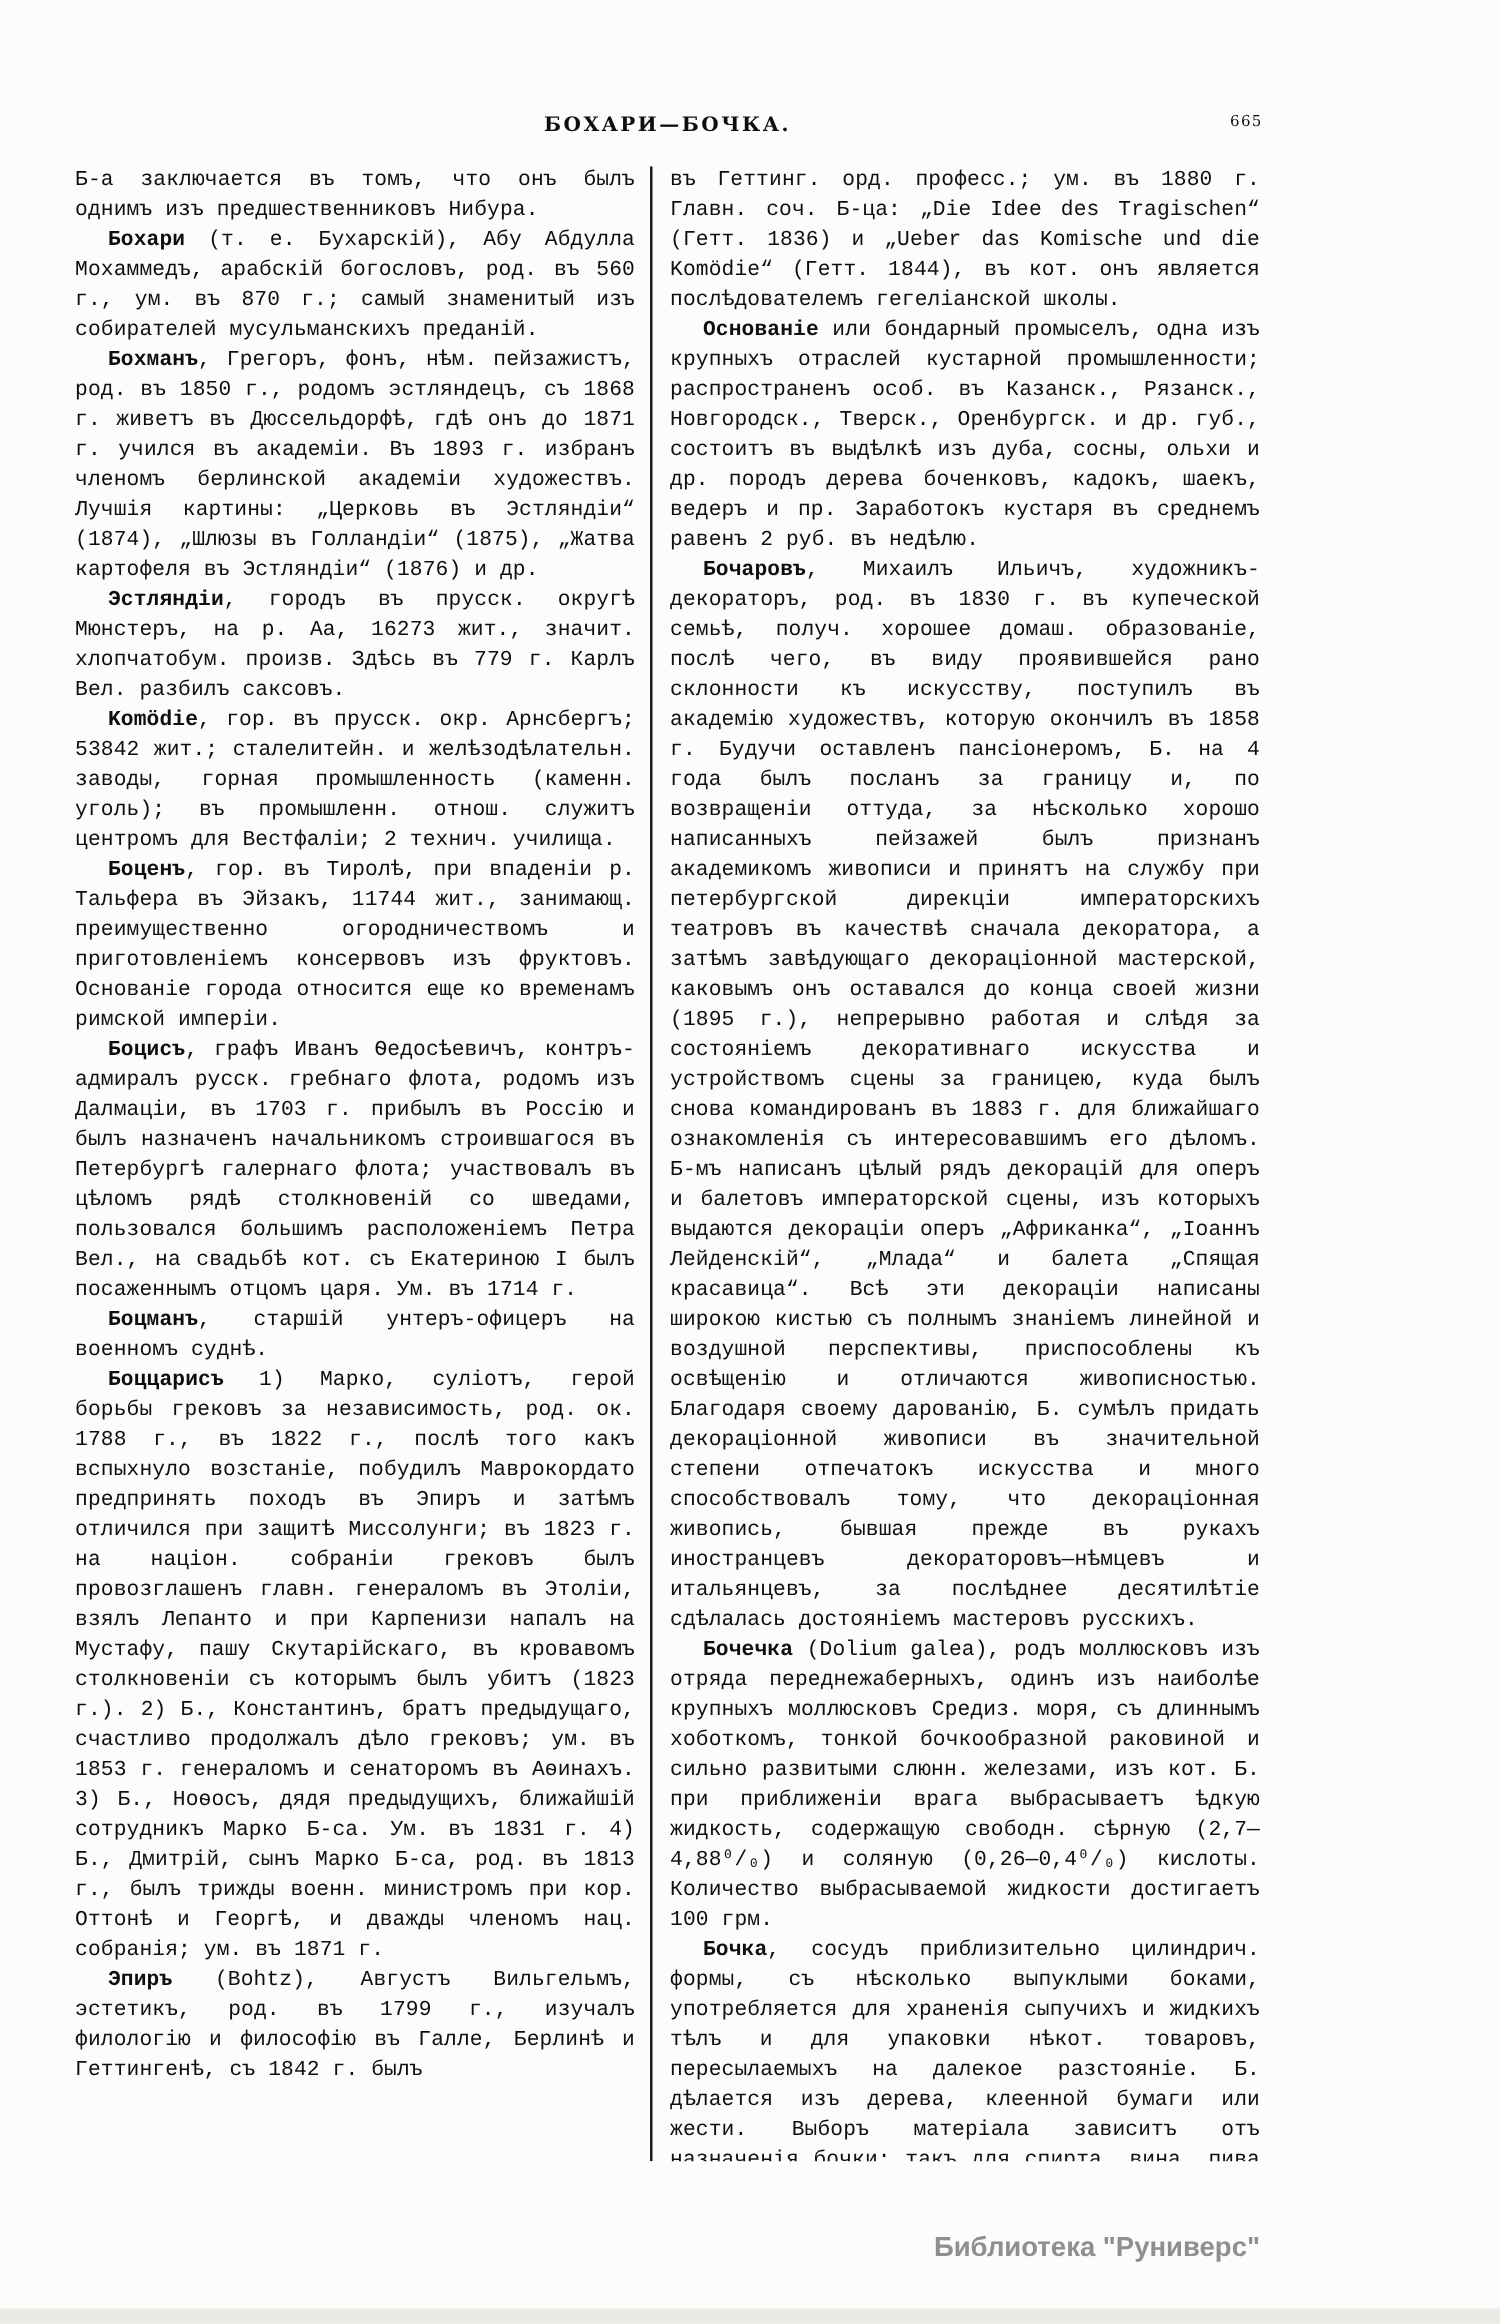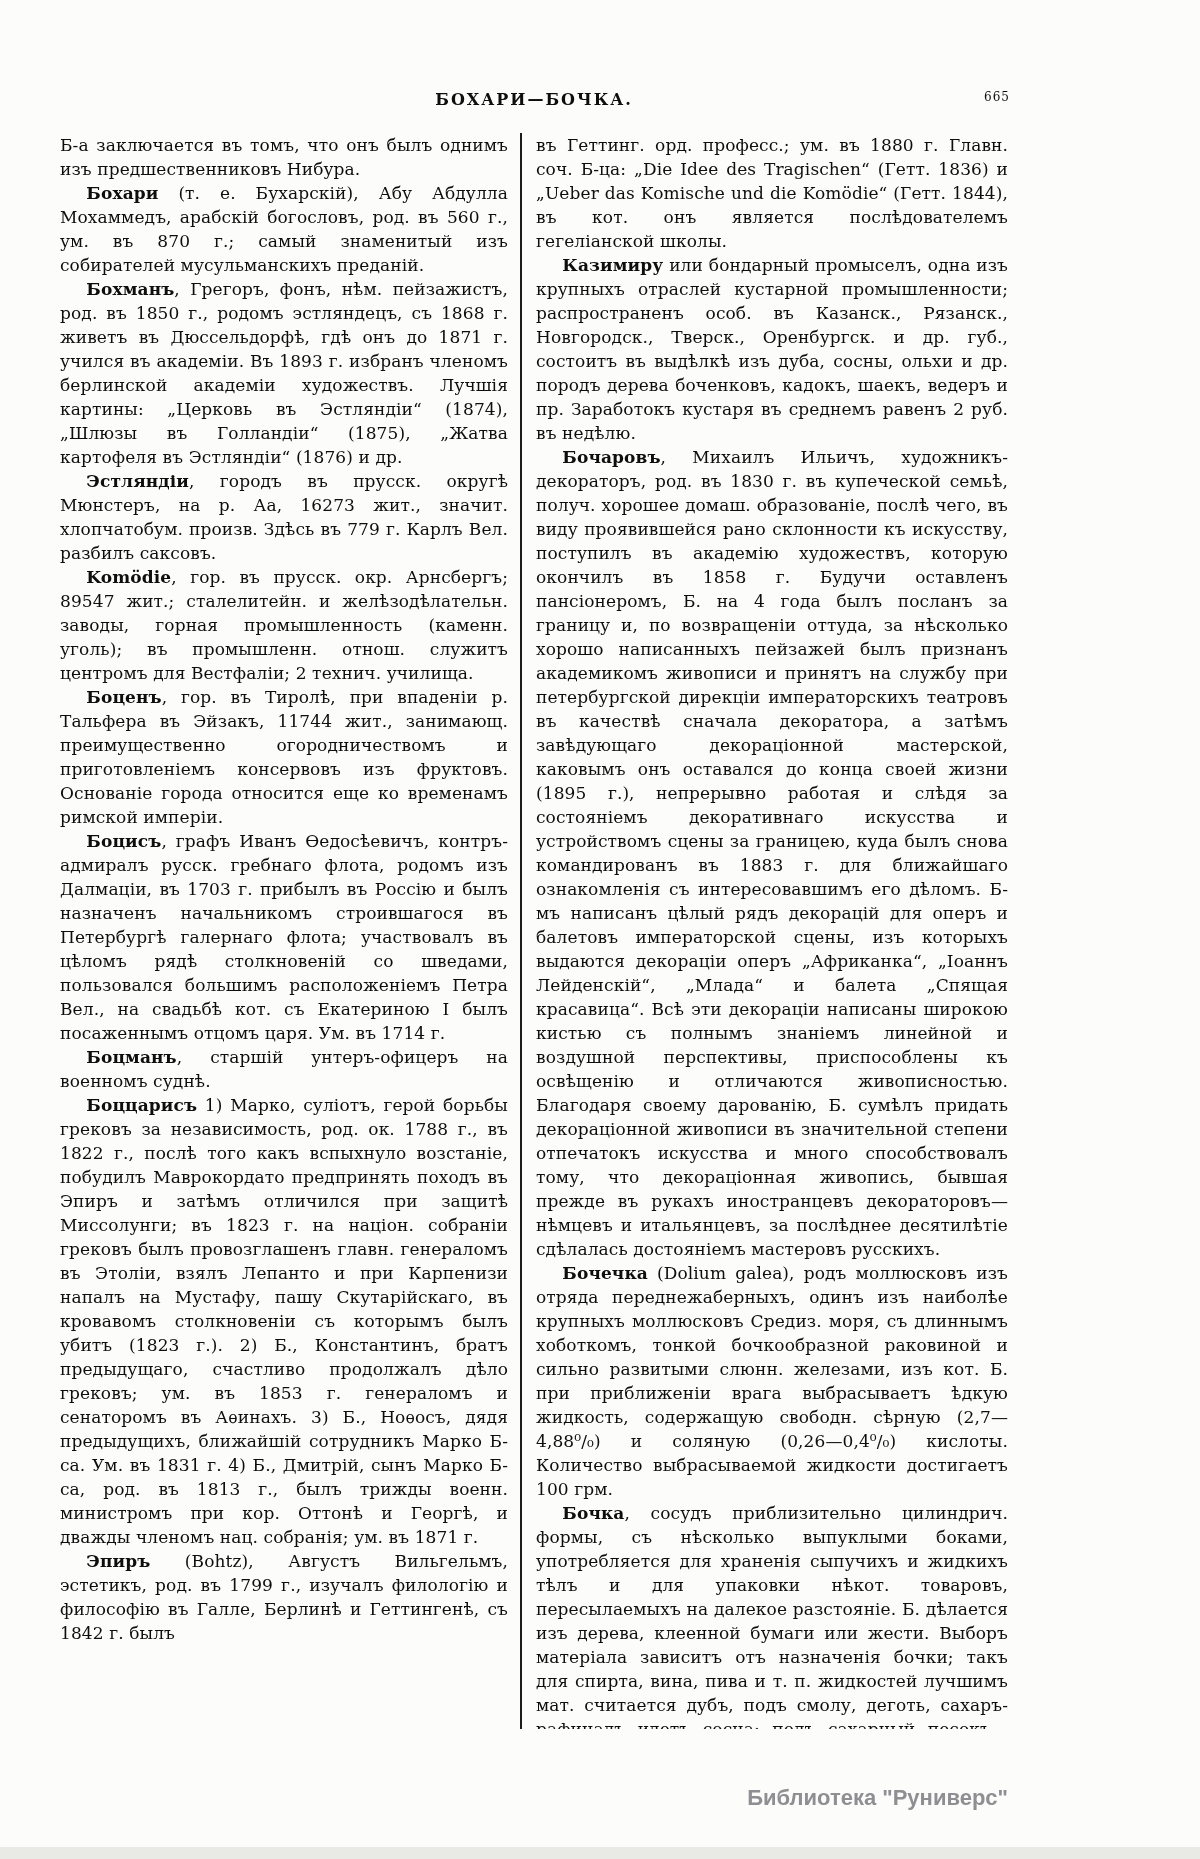--- a/index.html
+++ b/index.html
@@ -26,20 +26,21 @@
   .columns{
     position:absolute;top:133px;left:60px;
     width:948px;height:1596px;
     display:flex;align-items:stretch;
     overflow:hidden;
   }
   .col{
     text-align:justify;
     font-size:17px;line-height:24px;
     letter-spacing:0.1px;
+    font-family:Liberation Mono, monospace;
   }
   .col-left{width:448px;}
   .col-divider{width:2px;background:#1c1c1c;margin-left:12px;margin-right:14px;}
   .col-right{width:472px;}
   .col p{margin:0;padding:0;text-indent:1.55em;}
   .col p.cont{text-indent:0;}
   .term{font-weight:bold;}
   .watermark{
     position:absolute;right:192px;bottom:36px;
     font-family:"Liberation Sans", sans-serif;
@@ -56,33 +57,33 @@
     <span class="page-number">665</span>
   </div>
 
   <div class="columns">
 
     <div class="col col-left">
       <p class="cont"><span>Б-а заключается въ томъ, что онъ былъ однимъ изъ предшественниковъ Нибура.</span></p>
       <p><b class="term">Бохари</b><span> (т. е. Бухарскій), Абу Абдулла Мохаммедъ, арабскій богословъ, род. въ 560 г., ум. въ 870 г.; самый знаменитый изъ собирателей мусульманскихъ преданій.</span></p>
       <p><b class="term">Бохманъ</b><span>, Грегоръ, фонъ, нѣм. пейзажистъ, род. въ 1850 г., родомъ эстляндецъ, съ 1868 г. живетъ въ Дюссельдорфѣ, гдѣ онъ до 1871 г. учился въ академіи. Въ 1893 г. избранъ членомъ берлинской академіи художествъ. Лучшія картины: „Церковь въ Эстляндіи“ (1874), „Шлюзы въ Голландіи“ (1875), „Жатва картофеля въ Эстляндіи“ (1876) и др.</span></p>
       <p><b class="term">Эстляндіи</b><span>, городъ въ прусск. округѣ Мюнстеръ, на р. Аа, 16273 жит., значит. хлопчатобум. произв. Здѣсь въ 779 г. Карлъ Вел. разбилъ саксовъ.</span></p>
-      <p><b class="term">Komödie</b><span>, гор. въ прусск. окр. Арнсбергъ; 89547 жит.; сталелитейн. и желѣзодѣлательн. заводы, горная промышленность (каменн. уголь); въ промышленн. отнош. служитъ центромъ для Вестфаліи; 2 технич. училища.</span></p>
+      <p><b class="term">Komödie</b><span>, гор. въ прусск. окр. Арнсбергъ; 53842 жит.; сталелитейн. и желѣзодѣлательн. заводы, горная промышленность (каменн. уголь); въ промышленн. отнош. служитъ центромъ для Вестфаліи; 2 технич. училища.</span></p>
       <p><b class="term">Боценъ</b><span>, гор. въ Тиролѣ, при впаденіи р. Тальфера въ Эйзакъ, 11744 жит., занимающ. преимущественно огородничествомъ и приготовленіемъ консервовъ изъ фруктовъ. Основаніе города относится еще ко временамъ римской имперіи.</span></p>
       <p><b class="term">Боцисъ</b><span>, графъ Иванъ Ѳедосѣевичъ, контръ-адмиралъ русск. гребнаго флота, родомъ изъ Далмаціи, въ 1703 г. прибылъ въ Россію и былъ назначенъ начальникомъ строившагося въ Петербургѣ галернаго флота; участвовалъ въ цѣломъ рядѣ столкновеній со шведами, пользовался большимъ расположеніемъ Петра Вел., на свадьбѣ кот. съ Екатериною I былъ посаженнымъ отцомъ царя. Ум. въ 1714 г.</span></p>
       <p><b class="term">Боцманъ</b><span>, старшій унтеръ-офицеръ на военномъ суднѣ.</span></p>
       <p><b class="term">Боццарисъ</b><span> 1) Марко, суліотъ, герой борьбы грековъ за независимость, род. ок. 1788 г., въ 1822 г., послѣ того какъ вспыхнуло возстаніе, побудилъ Маврокордато предпринять походъ въ Эпиръ и затѣмъ отличился при защитѣ Миссолунги; въ 1823 г. на націон. собраніи грековъ былъ провозглашенъ главн. генераломъ въ Этоліи, взялъ Лепанто и при Карпенизи напалъ на Мустафу, пашу Скутарійскаго, въ кровавомъ столкновеніи съ которымъ былъ убитъ (1823 г.). 2) Б., Константинъ, братъ предыдущаго, счастливо продолжалъ дѣло грековъ; ум. въ 1853 г. генераломъ и сенаторомъ въ Аѳинахъ. 3) Б., Ноѳосъ, дядя предыдущихъ, ближайшій сотрудникъ Марко Б-са. Ум. въ 1831 г. 4) Б., Дмитрій, сынъ Марко Б-са, род. въ 1813 г., былъ трижды военн. министромъ при кор. Оттонѣ и Георгѣ, и дважды членомъ нац. собранія; ум. въ 1871 г.</span></p>
       <p><b class="term">Эпиръ</b><span> (Bohtz), Августъ Вильгельмъ, эстетикъ, род. въ 1799 г., изучалъ филологію и философію въ Галле, Берлинѣ и Геттингенѣ, съ 1842 г. былъ</span></p>
     </div>
 
     <div class="col-divider"></div>
 
     <div class="col col-right">
       <p class="cont"><span>въ Геттинг. орд. професс.; ум. въ 1880 г. Главн. соч. Б-ца: „Die Idee des Tragischen“ (Гетт. 1836) и „Ueber das Komische und die Komödie“ (Гетт. 1844), въ кот. онъ является послѣдователемъ гегеліанской школы.</span></p>
-      <p><b class="term">Казимиру</b><span> или бондарный промыселъ, одна изъ крупныхъ отраслей кустарной промышленности; распространенъ особ. въ Казанск., Рязанск., Новгородск., Тверск., Оренбургск. и др. губ., состоитъ въ выдѣлкѣ изъ дуба, сосны, ольхи и др. породъ дерева боченковъ, кадокъ, шаекъ, ведеръ и пр. Заработокъ кустаря въ среднемъ равенъ 2 руб. въ недѣлю.</span></p>
+      <p><b class="term">Основаніе</b><span> или бондарный промыселъ, одна изъ крупныхъ отраслей кустарной промышленности; распространенъ особ. въ Казанск., Рязанск., Новгородск., Тверск., Оренбургск. и др. губ., состоитъ въ выдѣлкѣ изъ дуба, сосны, ольхи и др. породъ дерева боченковъ, кадокъ, шаекъ, ведеръ и пр. Заработокъ кустаря въ среднемъ равенъ 2 руб. въ недѣлю.</span></p>
       <p><b class="term">Бочаровъ</b><span>, Михаилъ Ильичъ, художникъ-декораторъ, род. въ 1830 г. въ купеческой семьѣ, получ. хорошее домаш. образованіе, послѣ чего, въ виду проявившейся рано склонности къ искусству, поступилъ въ академію художествъ, которую окончилъ въ 1858 г. Будучи оставленъ пансіонеромъ, Б. на 4 года былъ посланъ за границу и, по возвращеніи оттуда, за нѣсколько хорошо написанныхъ пейзажей былъ признанъ академикомъ живописи и принятъ на службу при петербургской дирекціи императорскихъ театровъ въ качествѣ сначала декоратора, а затѣмъ завѣдующаго декораціонной мастерской, каковымъ онъ оставался до конца своей жизни (1895 г.), непрерывно работая и слѣдя за состояніемъ декоративнаго искусства и устройствомъ сцены за границею, куда былъ снова командированъ въ 1883 г. для ближайшаго ознакомленія съ интересовавшимъ его дѣломъ. Б-мъ написанъ цѣлый рядъ декорацій для оперъ и балетовъ императорской сцены, изъ которыхъ выдаются декораціи оперъ „Африканка“, „Іоаннъ Лейденскій“, „Млада“ и балета „Спящая красавица“. Всѣ эти декораціи написаны широкою кистью съ полнымъ знаніемъ линейной и воздушной перспективы, приспособлены къ освѣщенію и отличаются живописностью. Благодаря своему дарованію, Б. сумѣлъ придать декораціонной живописи въ значительной степени отпечатокъ искусства и много способствовалъ тому, что декораціонная живопись, бывшая прежде въ рукахъ иностранцевъ декораторовъ—нѣмцевъ и итальянцевъ, за послѣднее десятилѣтіе сдѣлалась достояніемъ мастеровъ русскихъ.</span></p>
       <p><b class="term">Бочечка</b><span> (Dolium galea), родъ моллюсковъ изъ отряда переднежаберныхъ, одинъ изъ наиболѣе крупныхъ моллюсковъ Средиз. моря, съ длиннымъ хоботкомъ, тонкой бочкообразной раковиной и сильно развитыми слюнн. железами, изъ кот. Б. при приближеніи врага выбрасываетъ ѣдкую жидкость, содержащую свободн. сѣрную (2,7—4,88⁰/₀) и соляную (0,26—0,4⁰/₀) кислоты. Количество выбрасываемой жидкости достигаетъ 100 грм.</span></p>
       <p><b class="term">Бочка</b><span>, сосудъ приблизительно цилиндрич. формы, съ нѣсколько выпуклыми боками, употребляется для храненія сыпучихъ и жидкихъ тѣлъ и для упаковки нѣкот. товаровъ, пересылаемыхъ на далекое разстояніе. Б. дѣлается изъ дерева, клеенной бумаги или жести. Выборъ матеріала зависитъ отъ назначенія бочки; такъ для спирта, вина, пива и т. п. жидкостей лучшимъ мат. считается дубъ, подъ смолу, деготь, сахаръ-рафинадъ идетъ сосна; подъ сахарный песокъ—липа и сосна и т. д. Б-и</span></p>
     </div>
 
   </div>
 
   <div class="watermark">Библиотека "Руниверс"</div>
 
 </div>

